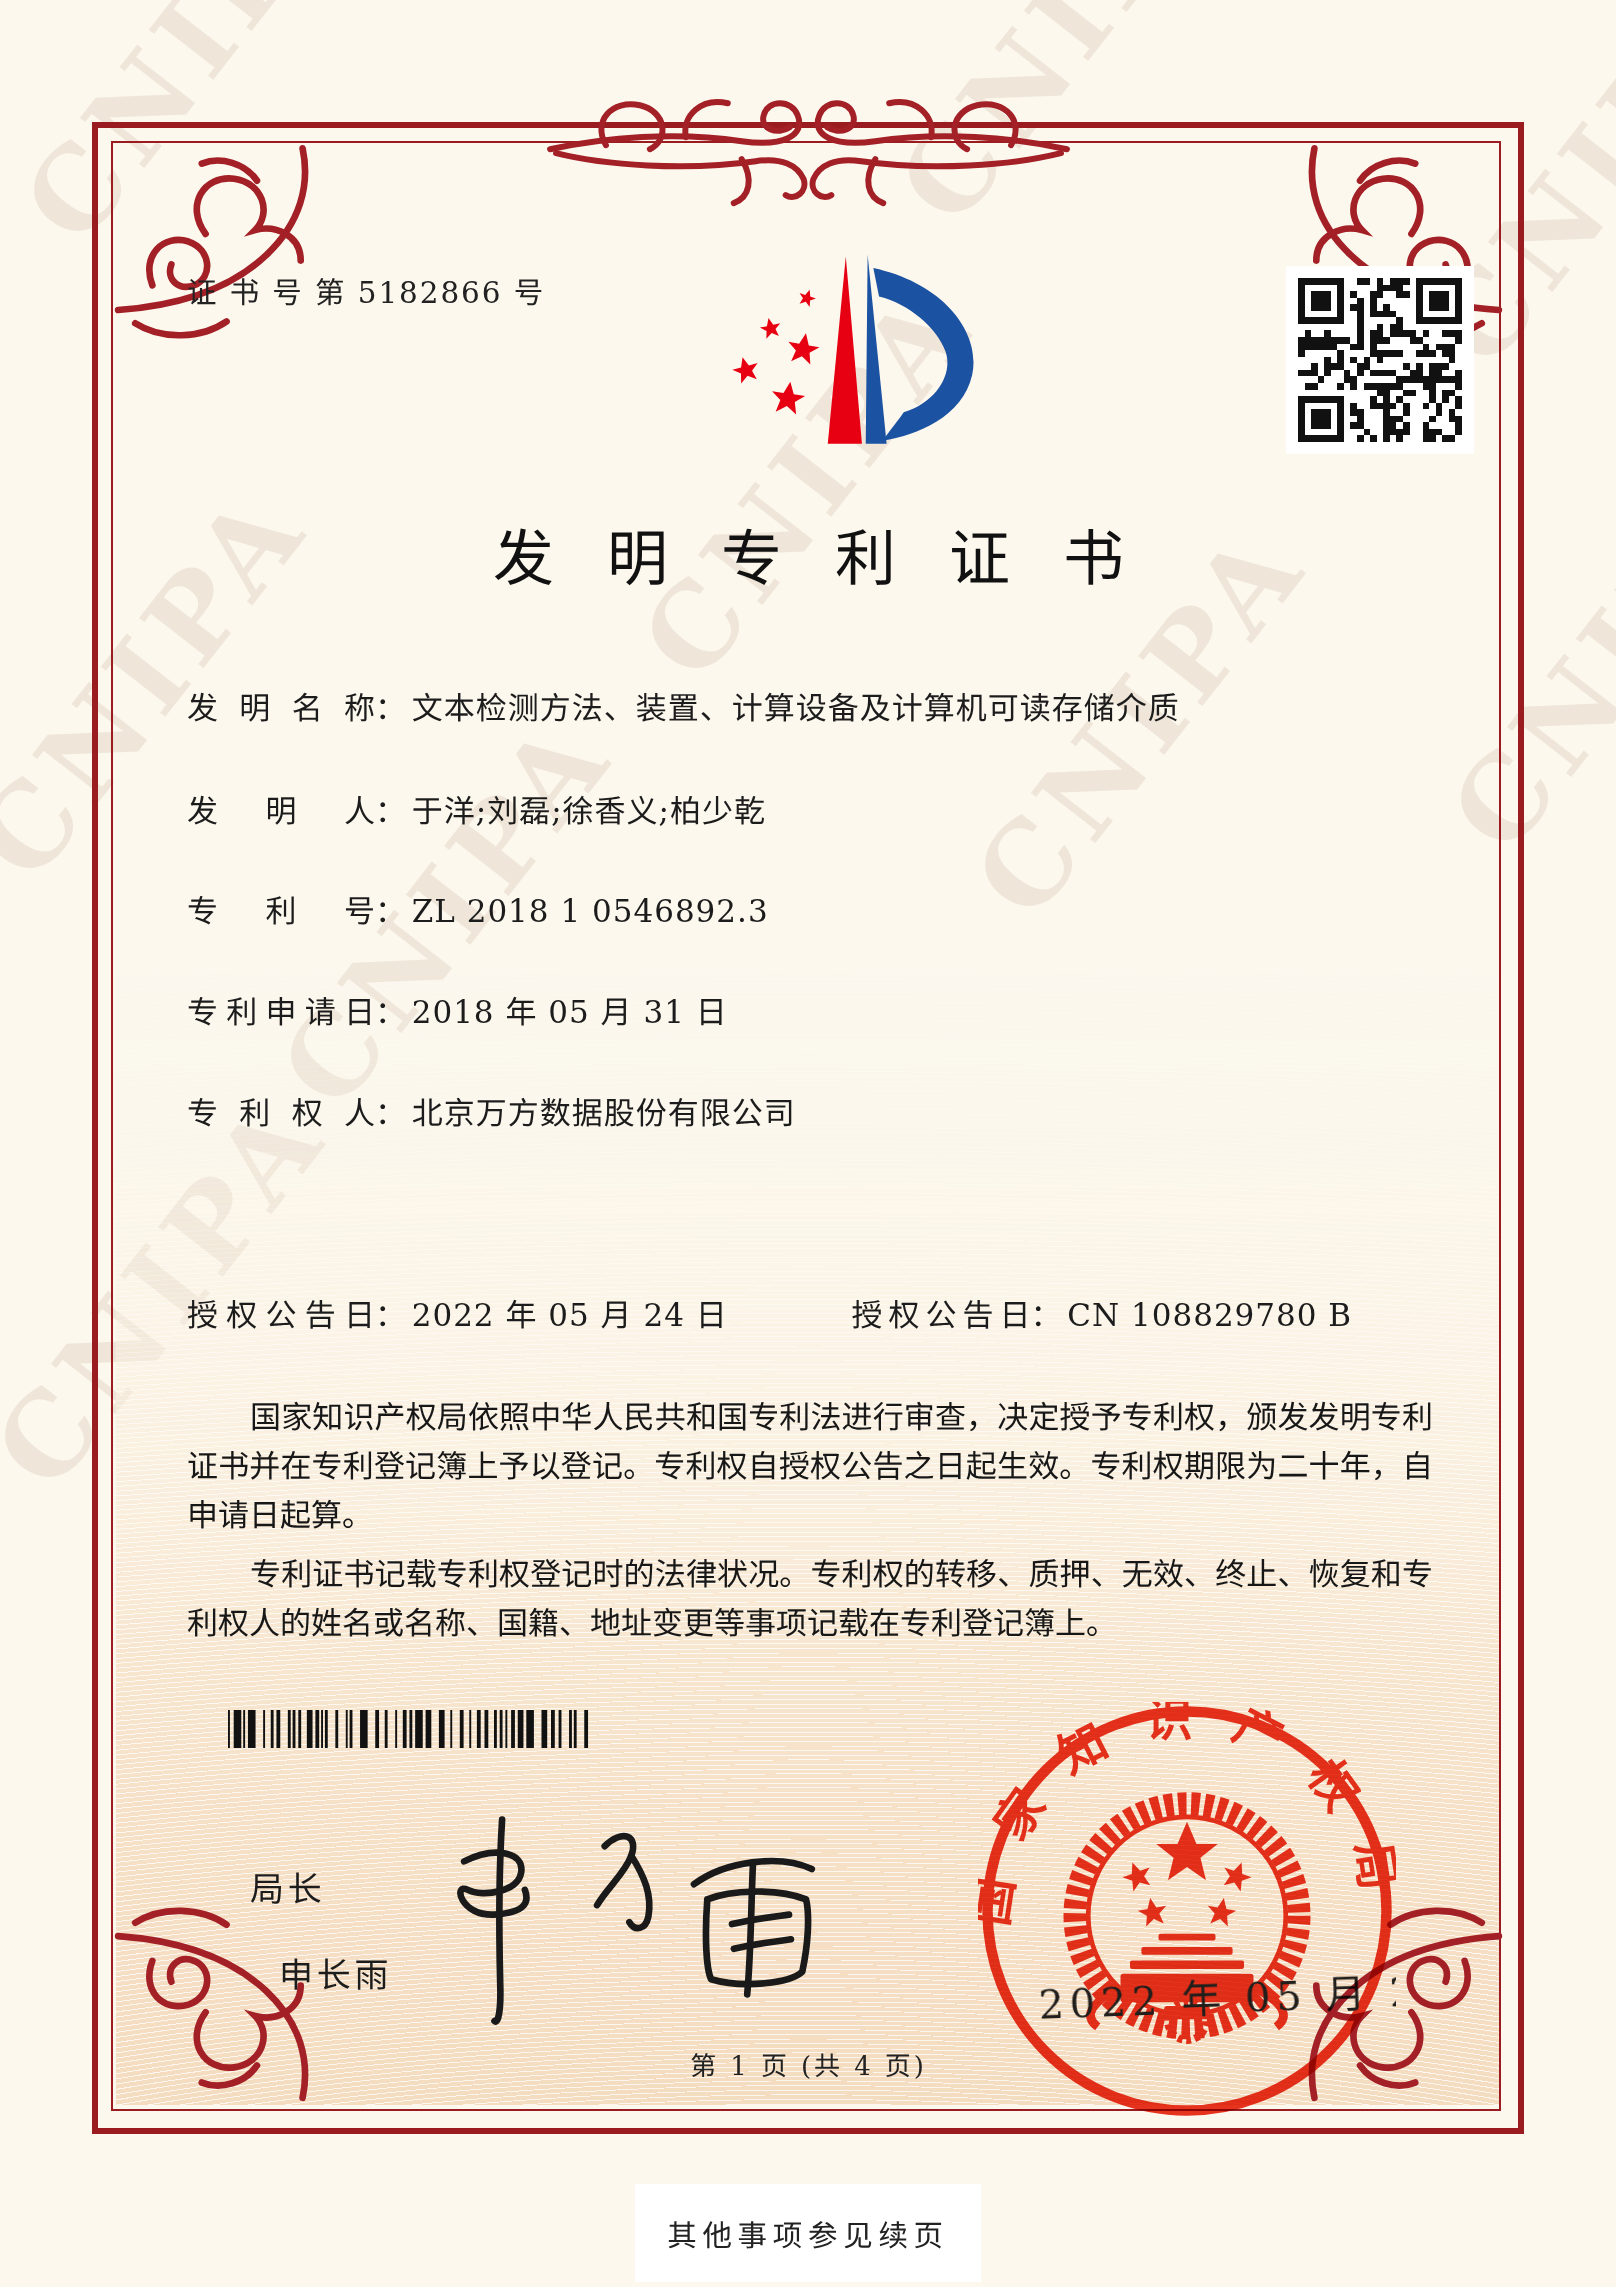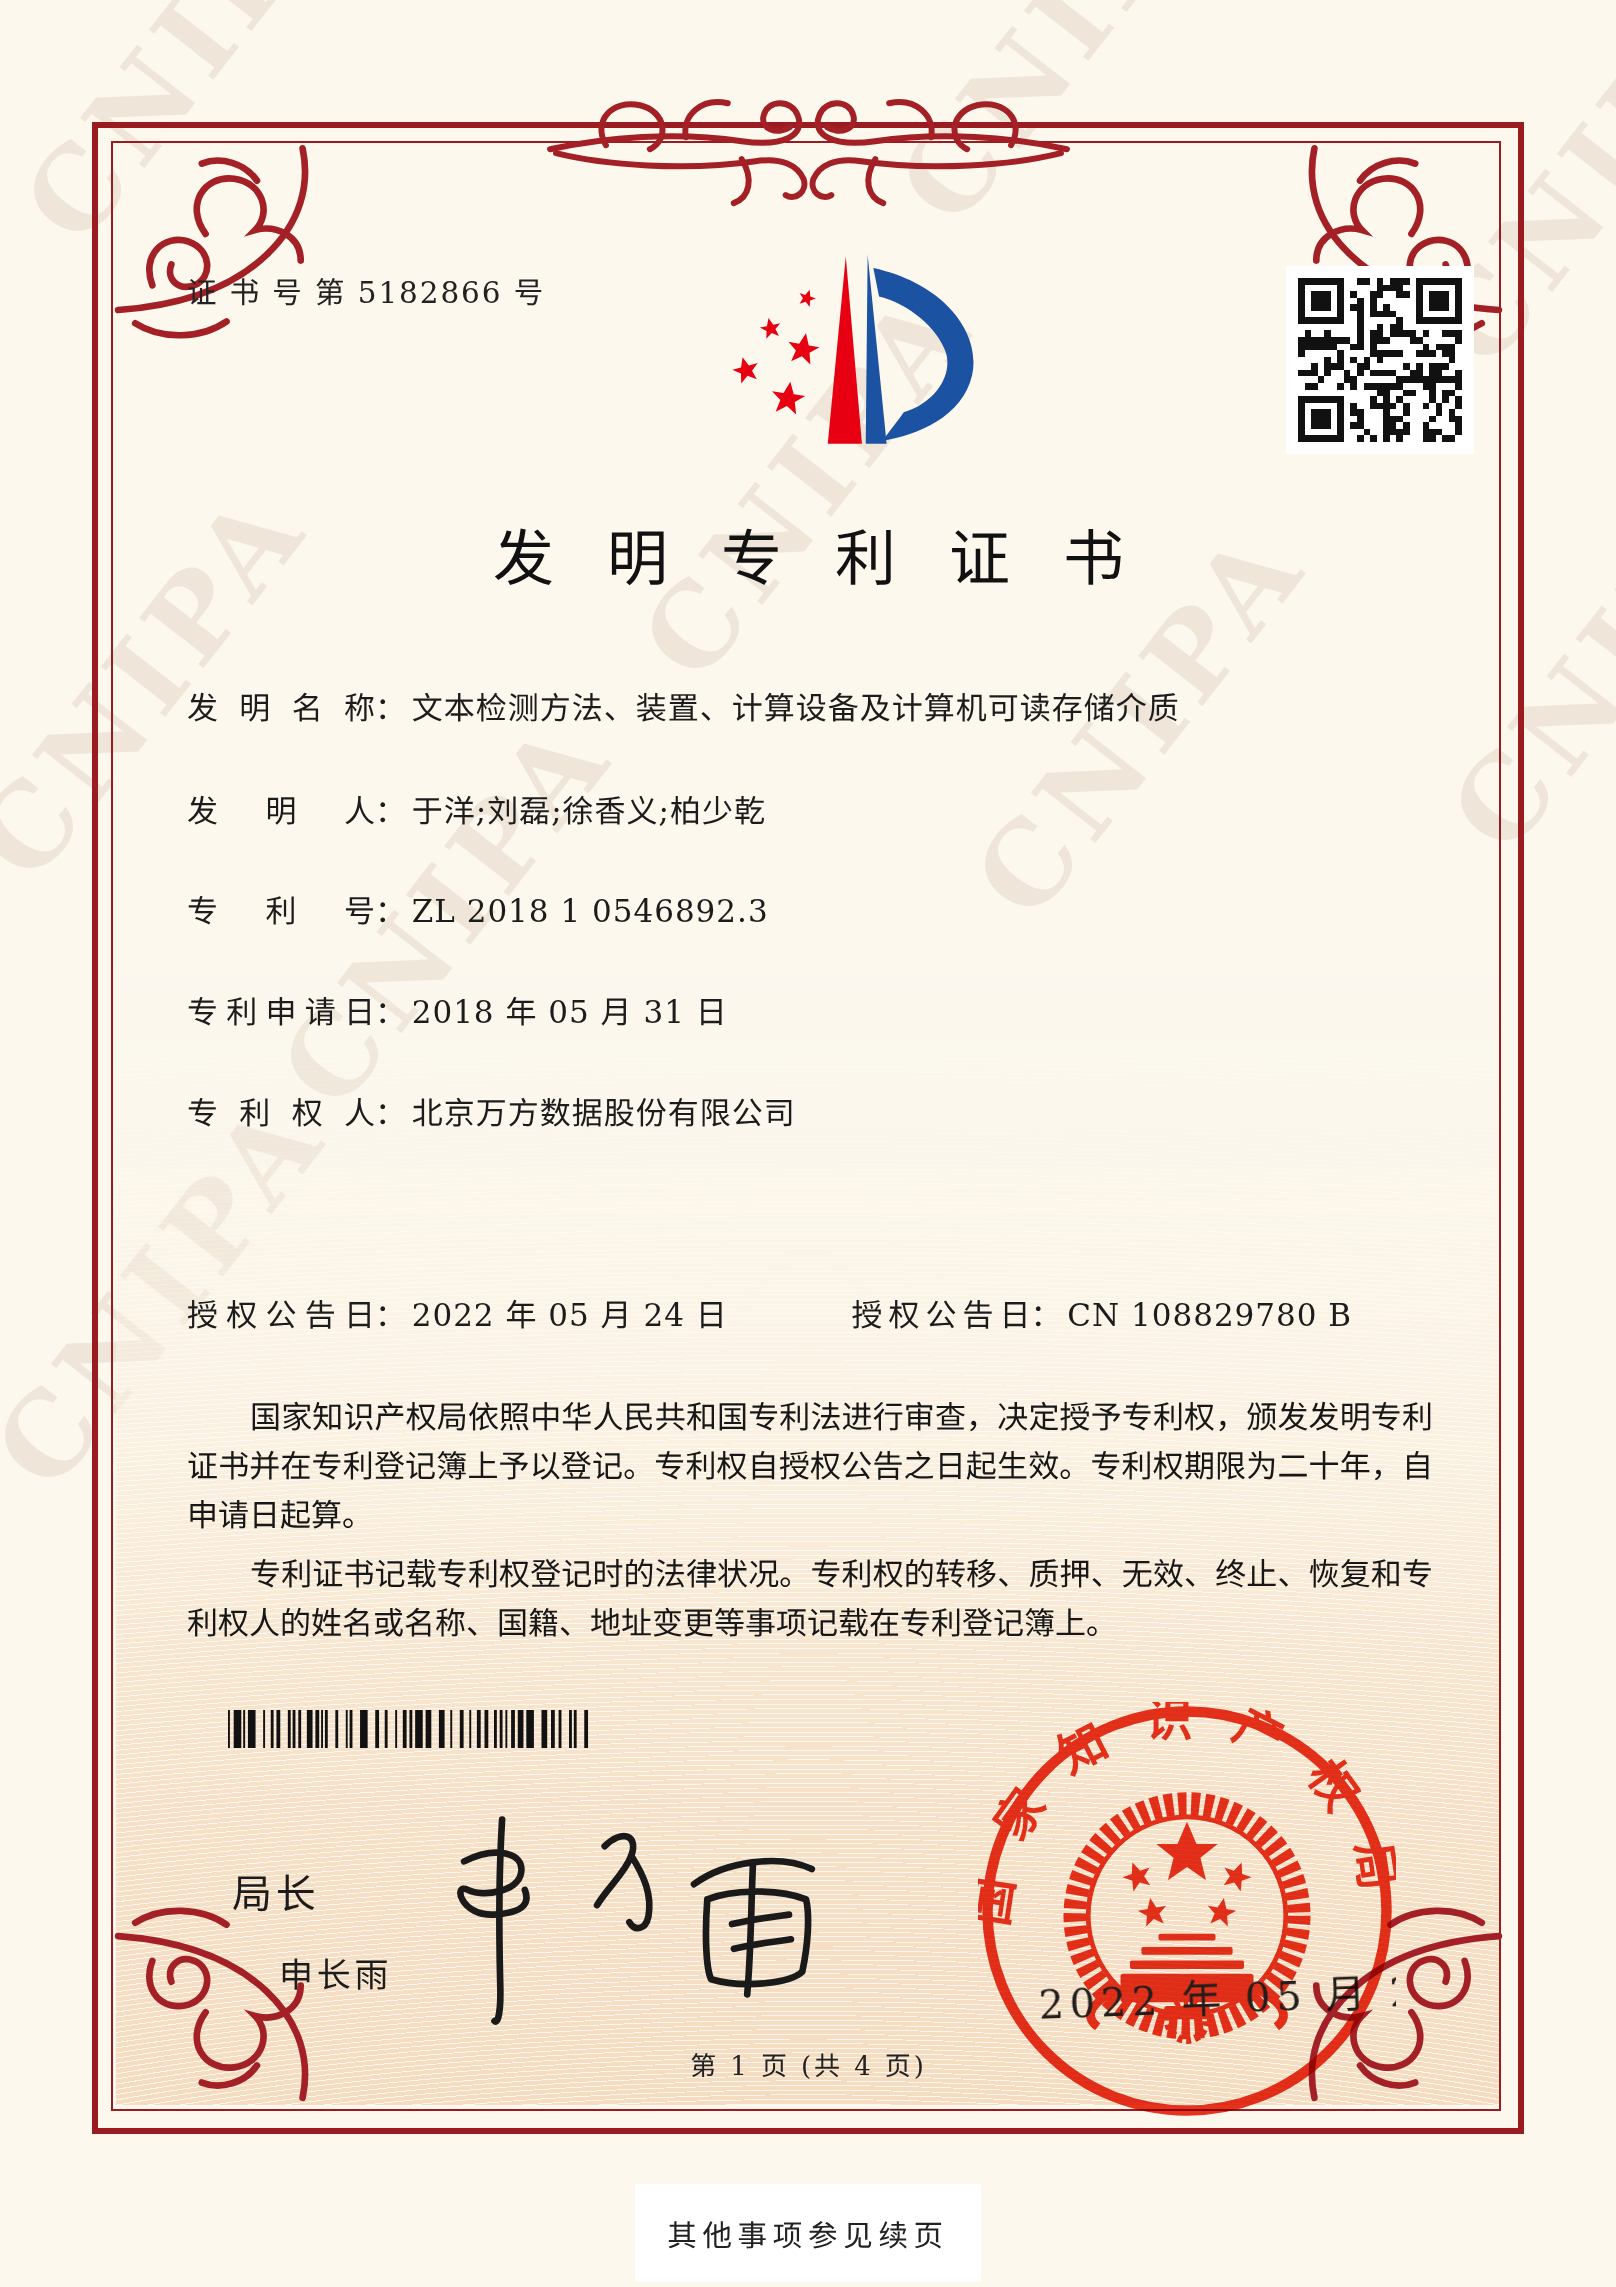--- a/index.html
+++ b/index.html
@@ -45,21 +45,21 @@
   .row7-cell2{display:inline-block;margin-left:114px;}
   .row7-cell2 .row-label{width:179px;}
 
   
   .body-text{position:absolute;left:187px;top:1349px;width:1246px;font-size:31px;
       line-height:49px;color:#171717;text-align:justify;margin-top:44px;}
   .body-text p{margin:0 0 9.5px 0;text-indent:63px;}
 
   
   .barcode{position:absolute;left:228px;top:1710px;}
-  .signer-title{position:absolute;left:232px;top:1862px;font-size:40px;color:#1c1c1c;letter-spacing:3.8px;}
+  .signer-title{position:absolute;left:250px;top:1862px;font-size:34px;color:#1c1c1c;letter-spacing:3.8px;}
   .signer-name{position:absolute;left:250px;top:1948px;font-size:34px;color:#1c1c1c;letter-spacing:3.8px;margin-left:29px;}
   .signature{position:absolute;left:380px;top:1793px;}
   .seal{position:absolute;left:978px;top:1702px;mix-blend-mode:multiply;}
   .page-footer{position:absolute;left:92px;top:2045px;width:1433px;text-align:center;
       font-size:26px;color:#222;letter-spacing:2.9px;}
   .cont-note{position:absolute;left:808px;top:2184px;transform:translateX(-50%);
       background:#fff;padding:28px 32px;font-size:29.5px;color:#222;letter-spacing:5.7px;white-space:nowrap;}
 </style>
 </head>
 <body>

